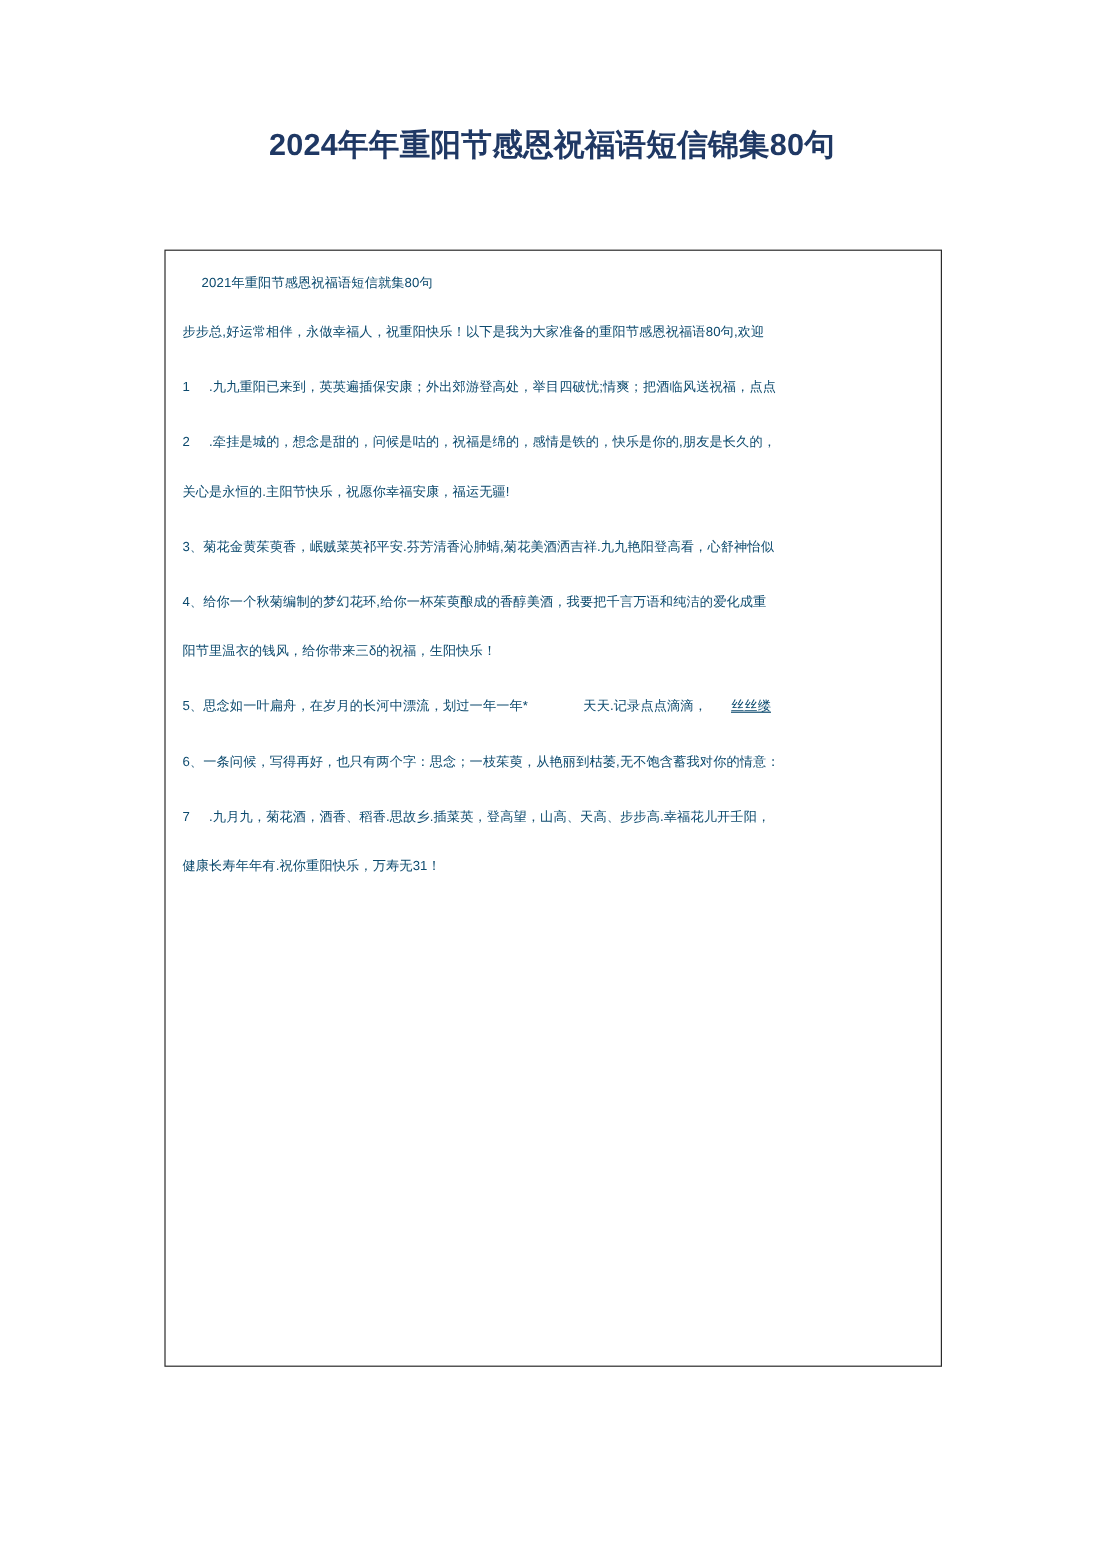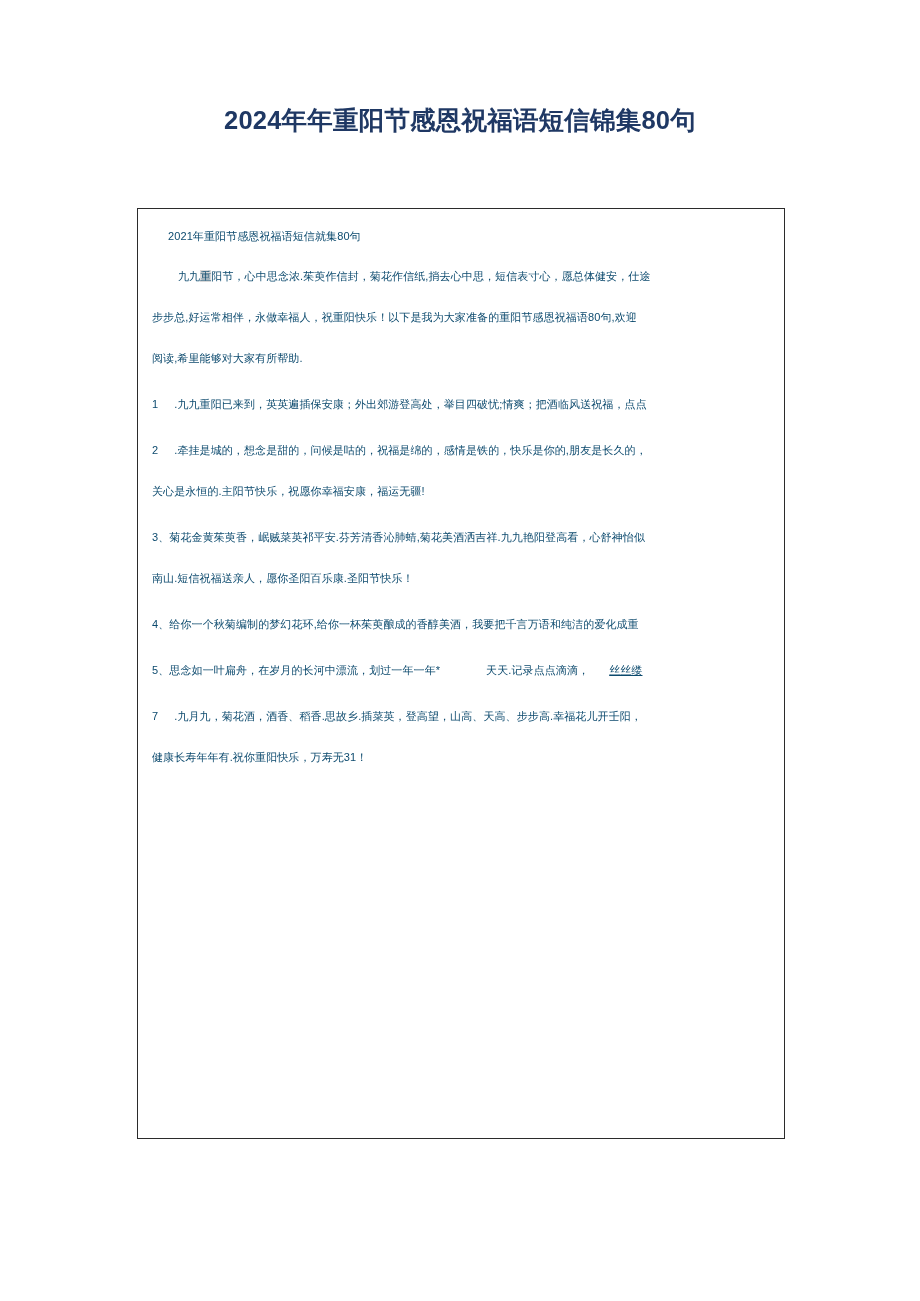--- a/index.html
+++ b/index.html
@@ -80,38 +80,37 @@
 
 <div class="page">
 
   <div class="doc-title">2024年年重阳节感恩祝福语短信锦集80句</div>
 
   <div class="content-box">
     <div class="inner">
 
       <div class="para p-sub">2021年重阳节感恩祝福语短信就集80句</div>
 
-      <div class="para l1 p-indent"><span>九九</span><span class="hl">重</span><span>阳节，心中思念浓.茱萸作信封，菊花作信纸,捎去心中思，短信表寸心，愿总体健安，仕途</span></div>
 
       <div class="para l2">步步总,好运常相伴，永做幸福人，祝重阳快乐！以下是我为大家准备的重阳节感恩祝福语80句,欢迎</div>
 
-      <div class="para l2">阅读,希里能够对大家有所帮助.</div>
 
       <div class="para item-first"><span>1</span><span class="numgap"></span><span>.</span><span>九九重阳已来到，英英遍插保安康；外出郊游登高处，举目四破忧;情爽；把酒临风送祝福，点点</span></div>
 
       <div class="para item-first"><span>2</span><span class="numgap"></span><span>.</span><span>牵挂是城的，想念是甜的，问候是咕的，祝福是绵的，感情是铁的，快乐是你的,朋友是长久的，</span></div>
       <div class="para item-cont">关心是永恒的.主阳节快乐，祝愿你幸福安康，福运无疆!</div>
 
       <div class="para item-first"><span>3</span><span>、</span><span>菊花金黄茱萸香，岷贼菜英祁平安.芬芳清香沁肺蜻,菊花美酒洒吉祥.九九艳阳登高看，心舒神怡似</span></div>
-      <div class="para item-cont">南山.短信祝福送亲人，愿你圣阳百乐康.圣阳节快乐！</div>
 
       <div class="para item-first"><span>4</span><span>、</span><span>给你一个秋菊编制的梦幻花环,给你一杯茱萸酿成的香醇美酒，我要把千言万语和纯洁的爱化成重</span></div>
+      <div class="para item-cont">阳节里温衣的钱风，给你带来三δ的祝福，生阳快乐！</div>
 
       <div class="para item-first"><span>5</span><span>、</span><span>思念如一叶扁舟，在岁月的长河中漂流，划过一年一年*</span><span class="gap"></span><span>天天.记录点点滴滴，</span><span class="ul">丝丝缕</span></div>
 
+      <div class="para item-first"><span>6</span><span>、</span><span>一条问候，写得再好，也只有两个字：思念；一枝茱萸，从艳丽到枯萎,无不饱含蓄我对你的情意：</span></div>
 
       <div class="para item-first"><span>7</span><span class="numgap"></span><span>.</span><span>九月九，菊花酒，酒香、稻香.思故乡.插菜英，登高望，山高、天高、步步高.幸福花儿开壬阳，</span></div>
       <div class="para item-cont"><span>健康长寿年年有.祝你重阳快乐，万寿无31！</span></div>
 
 
     </div>
   </div>
 
 </div>
 

